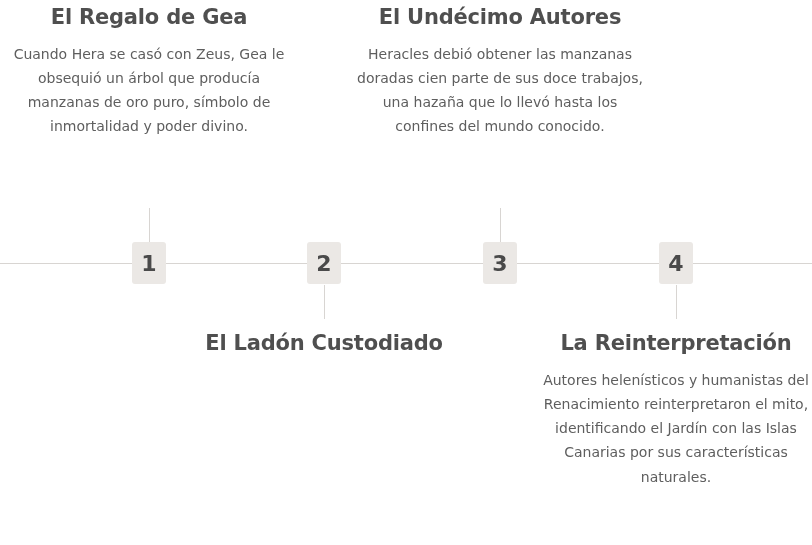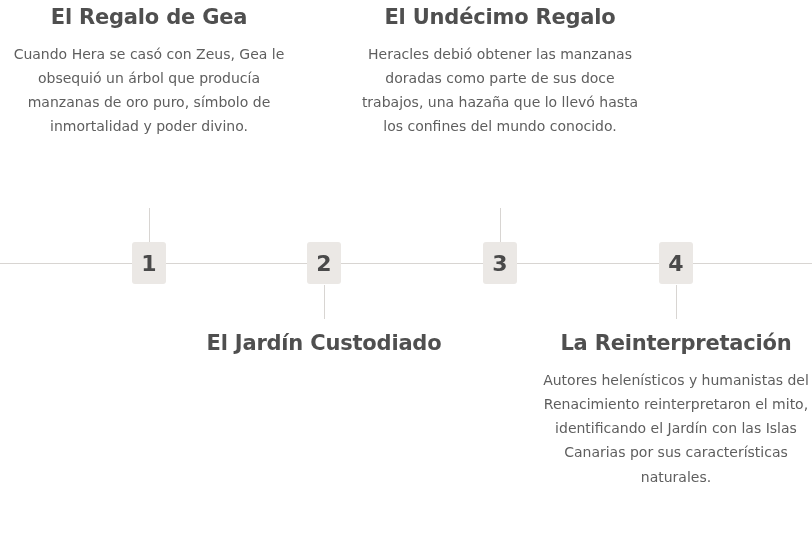--- a/index.html
+++ b/index.html
@@ -103,26 +103,26 @@
   <div class="entry above" id="entry-1">
     <p class="title">El Regalo de Gea</p>
     <p class="body">Cuando Hera se casó con Zeus, Gea le obsequió un árbol que producía manzanas de oro puro, símbolo de inmortalidad y poder divino.</p>
   </div>
   <div class="stem up" style="left:149px;"></div>
   <div class="marker" style="left:132px;">1</div>
 
   <div class="stem down" style="left:324px;"></div>
   <div class="marker" style="left:307px;">2</div>
   <div class="entry below" id="entry-2">
-    <p class="title">El Jardín Custodiado</p>
+    <p class="title">El Ladón Custodiado</p>
   </div>
 
   <div class="entry above" id="entry-3">
-    <p class="title">El Undécimo Regalo</p>
-    <p class="body">Heracles debió obtener las manzanas doradas como parte de sus doce trabajos, una hazaña que lo llevó hasta los confines del mundo conocido.</p>
+    <p class="title">El Undécimo Autores</p>
+    <p class="body">Heracles debió obtener las manzanas doradas cien parte de sus doce trabajos, una hazaña que lo llevó hasta los confines del mundo conocido.</p>
   </div>
   <div class="stem up" style="left:500px;"></div>
   <div class="marker" style="left:483px;">3</div>
 
   <div class="stem down" style="left:676px;"></div>
   <div class="marker" style="left:659px;">4</div>
   <div class="entry below" id="entry-4">
     <p class="title">La Reinterpretación</p>
     <p class="body">Autores helenísticos y humanistas del Renacimiento reinterpretaron el mito, identificando el Jardín con las Islas Canarias por sus características naturales.</p>
   </div>

